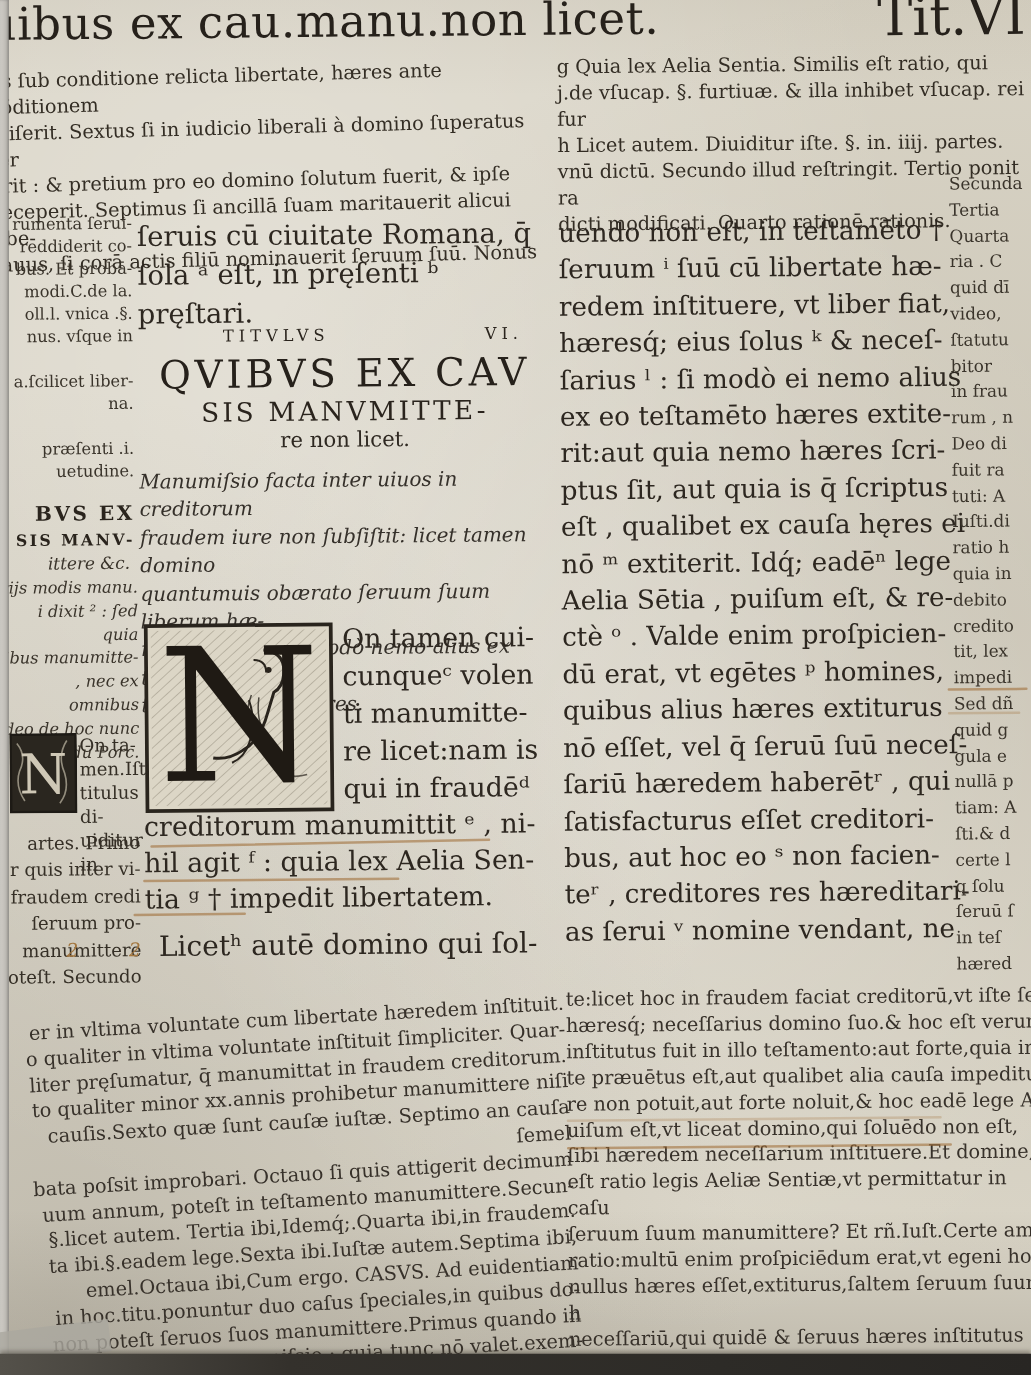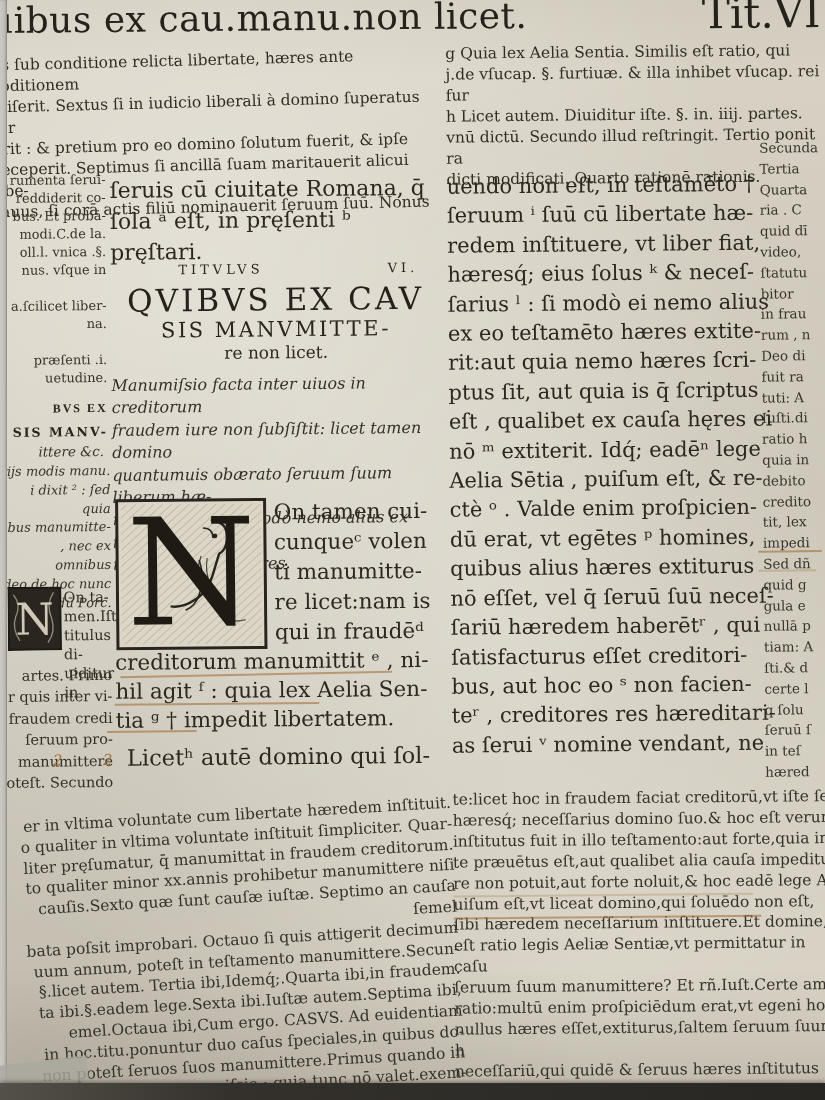--- a/index.html
+++ b/index.html
@@ -70,21 +70,21 @@
 bus. Et probā-
 modi.C.de la.
 oll.l. vnica .§.
 nus. vſque in
 
 a.ſcilicet liber-
 na.
 
 præſenti .i.
 uetudine.</div>
-    <div class="abs caps-frag" style="left:8px;top:398px;font-size:12px;width:100px;text-align:right;font-family:Liberation Serif, serif;">BVS EX</div>
+    <div class="abs caps-frag" style="left:8px;top:398px;font-size:16px;width:100px;text-align:right;">BVS EX</div>
     <div class="abs caps-frag" style="left:0;top:421px;font-size:12.5px;width:108px;text-align:right;">SIS MANV-</div>
     <div class="abs margin-gloss margin-gloss-italic" style="left:0;top:439px;width:104px;font-size:13.5px;">ittere &amp;c.</div>
     <div class="abs margin-gloss margin-gloss-italic lines" style="left:0;top:459px;width:110px;line-height:18.8px;">rijs modis manu.
 i dixit ² : ſed quia
 ibus manumitte-
 , nec ex omnibus
 deo de hoc nunc
 t.ſecundū Porc.</div>
 
     <div class="abs" style="left:6px;top:583px;">

